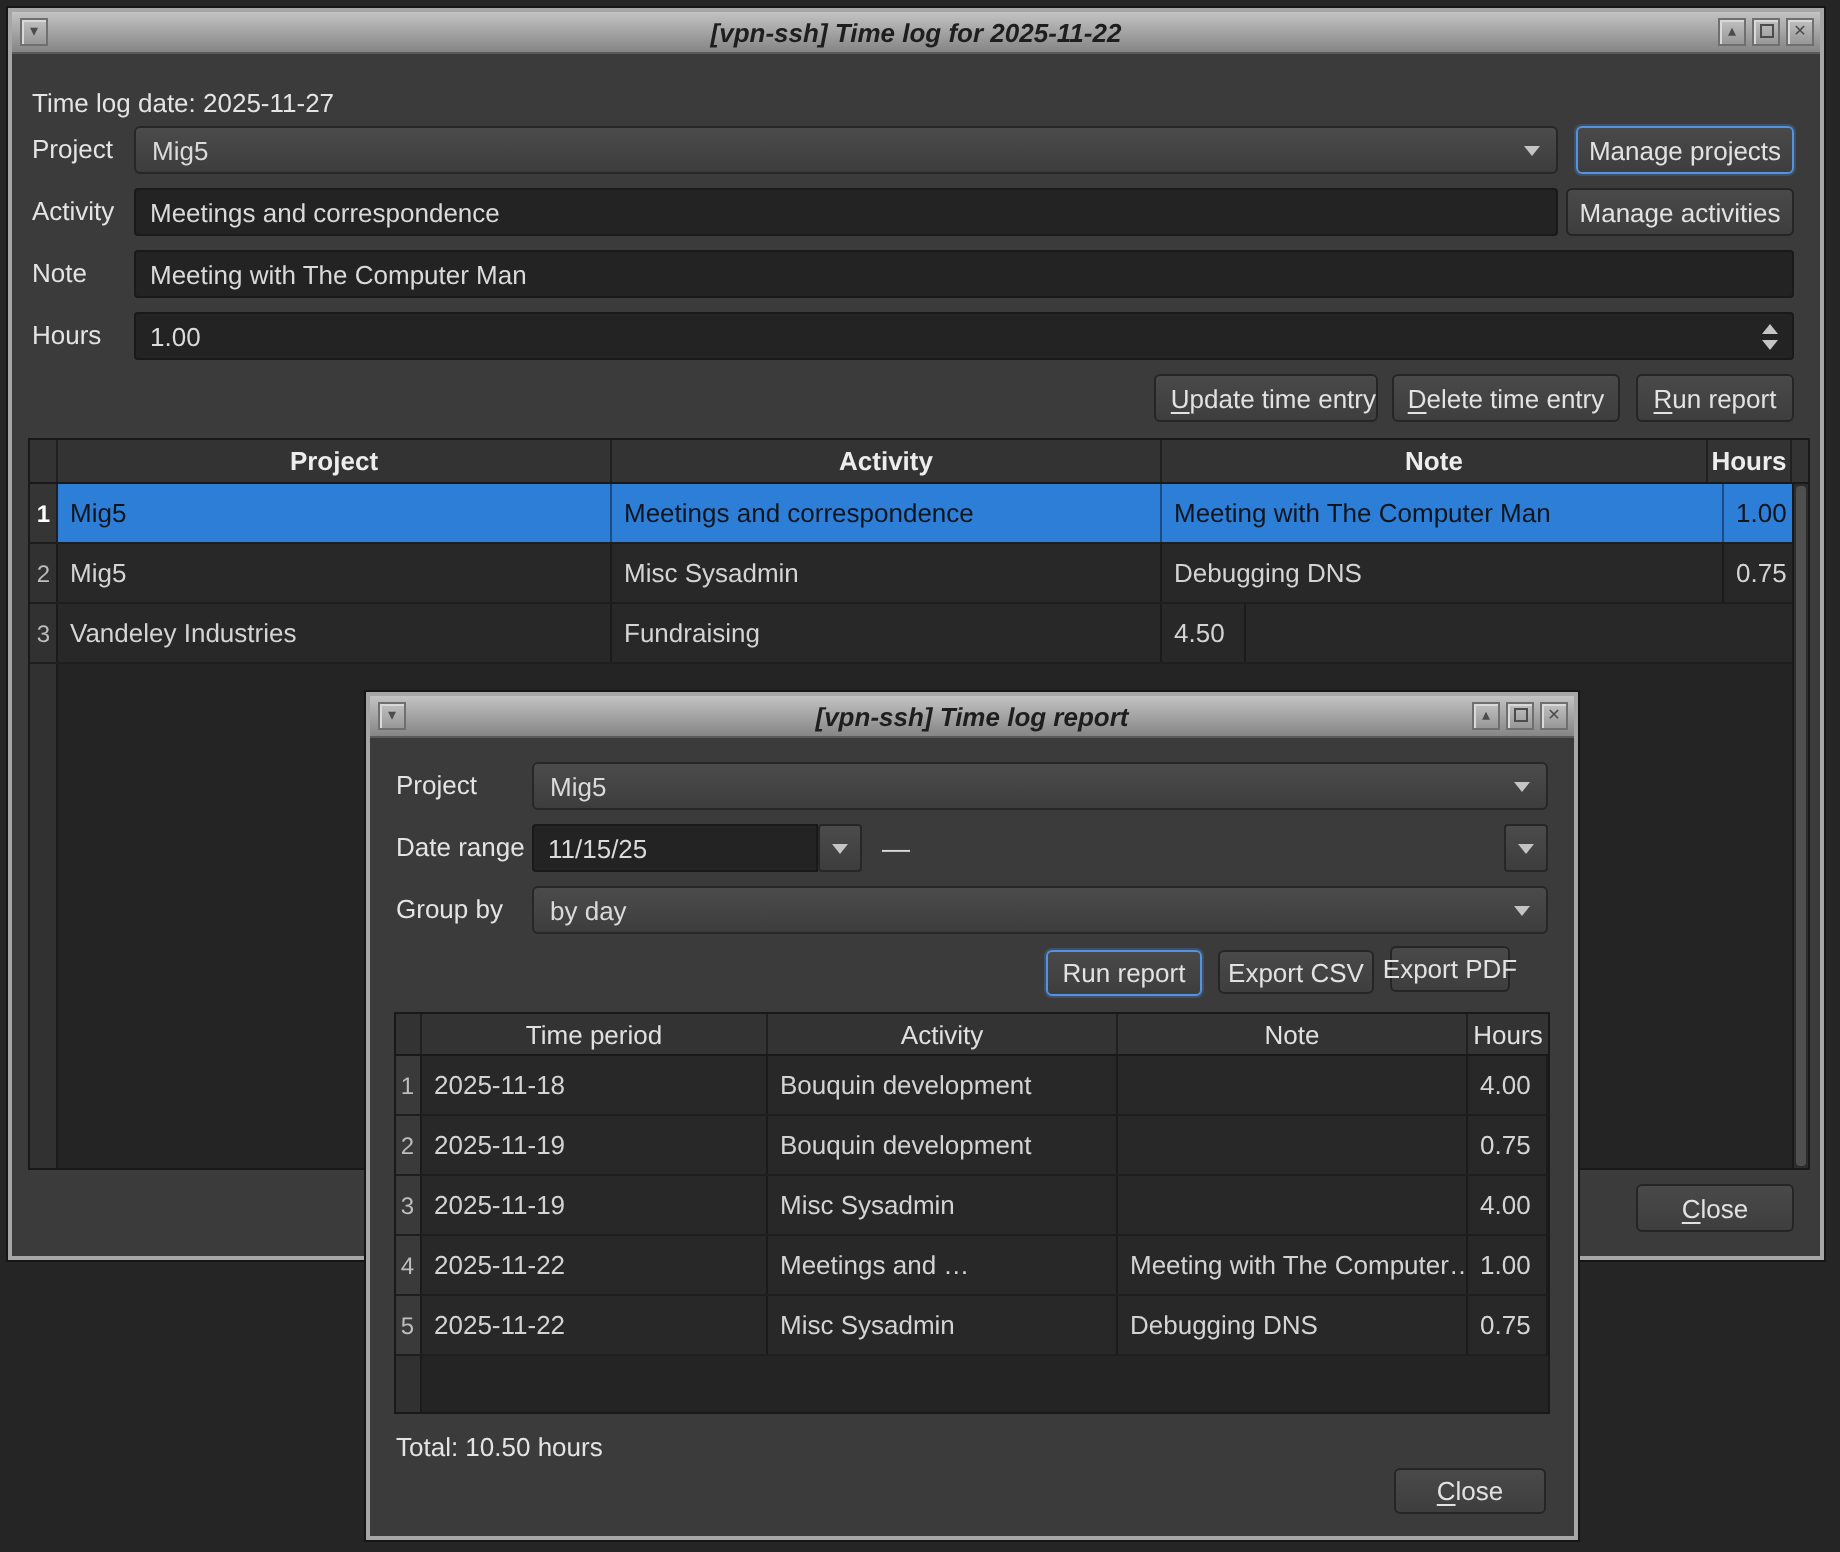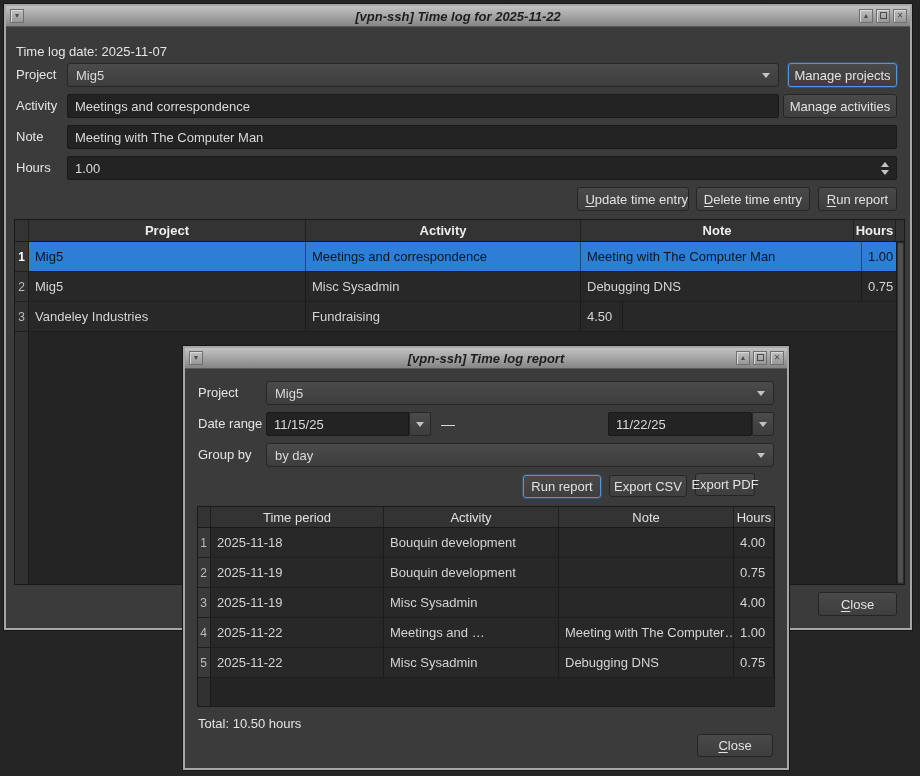--- a/index.html
+++ b/index.html
@@ -98,21 +98,21 @@
   <section class="window main-window">
     <div class="titlebar">
       <span class="tb-btn tb-left"><span>▾</span></span>
       <div class="tb-title">[vpn-ssh] Time log for 2025-11-22</div>
       <span class="tb-btn tb-r1"><span>▴</span></span>
       <span class="tb-btn tb-r2"><span class="maxbox"></span></span>
       <span class="tb-btn tb-r3"><span>✕</span></span>
     </div>
     <div class="win-body">
 
-      <div class="label m-datelabel">Time log date: 2025-11-07</div>
+      <div class="label m-datelabel">Time log date: 2025-11-27</div>
 
       <div class="label m-lbl-project">Project</div>
       <div class="combo m-combo-project">
         <span>Mig5</span>
         <span class="arrow-down"></span>
       </div>
       <div class="btn focused m-btn-mproj">
           <span>Manage projects</span>
         </div>
 
@@ -208,23 +208,20 @@
       </div>
 
       <div class="label d-lbl-range">Date range</div>
       <div class="entry d-date1">
           <span>11/15/25</span>
         </div>
       <div class="ddbtn d-dd1">
           <span class="arrow-down"></span>
         </div>
       <div class="dash d-dash">—</div>
-      <div class="entry d-date2">
-          <span>11/22/25</span>
-        </div>
       <div class="ddbtn d-dd2">
           <span class="arrow-down"></span>
         </div>
 
       <div class="label d-lbl-group">Group by</div>
       <div class="combo d-combo-group">
         <span>by day</span>
         <span class="arrow-down"></span>
       </div>
 

